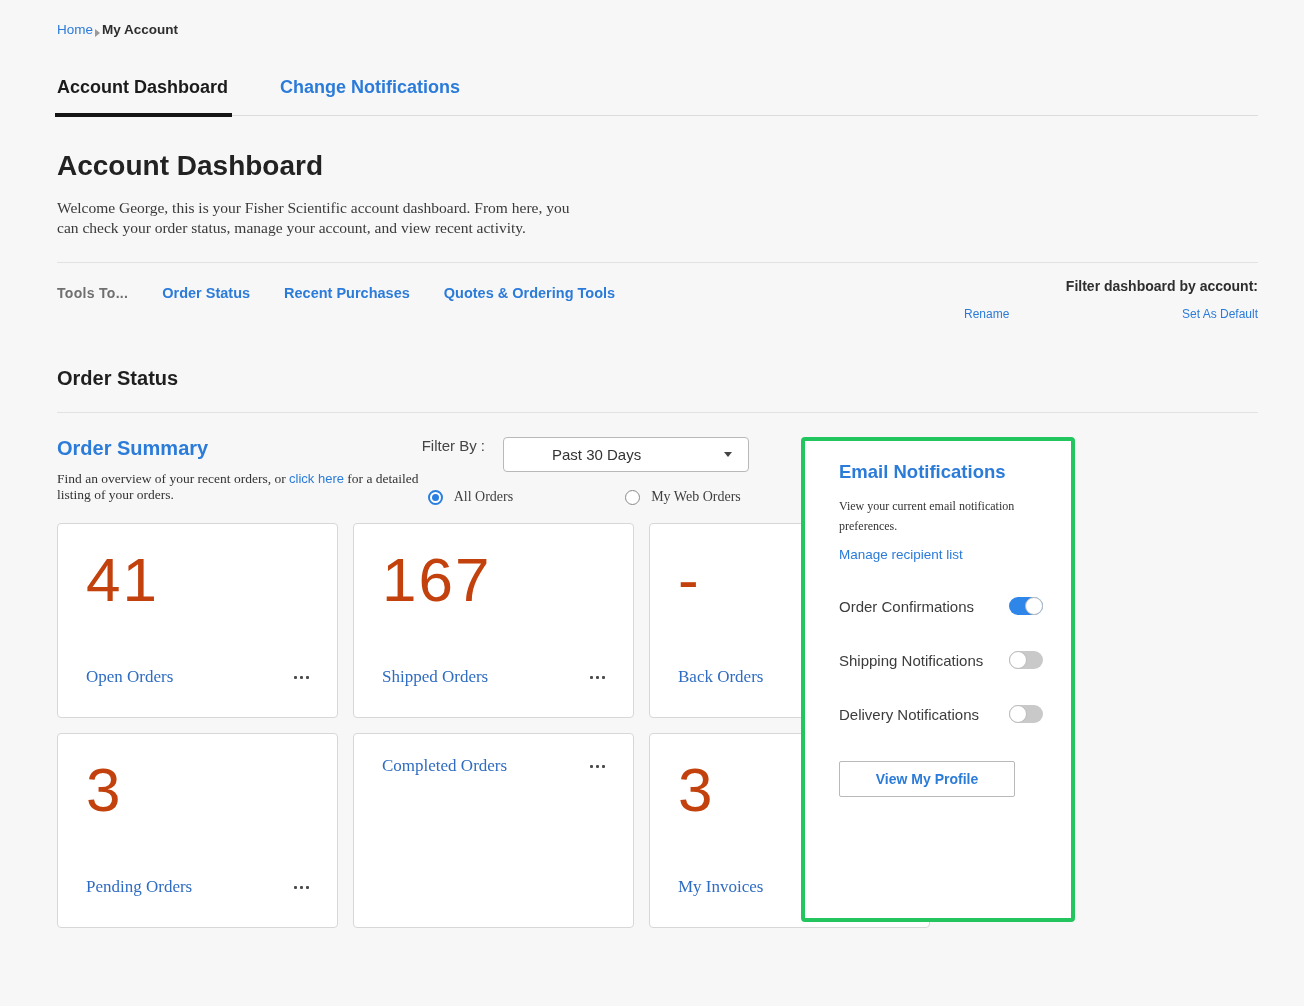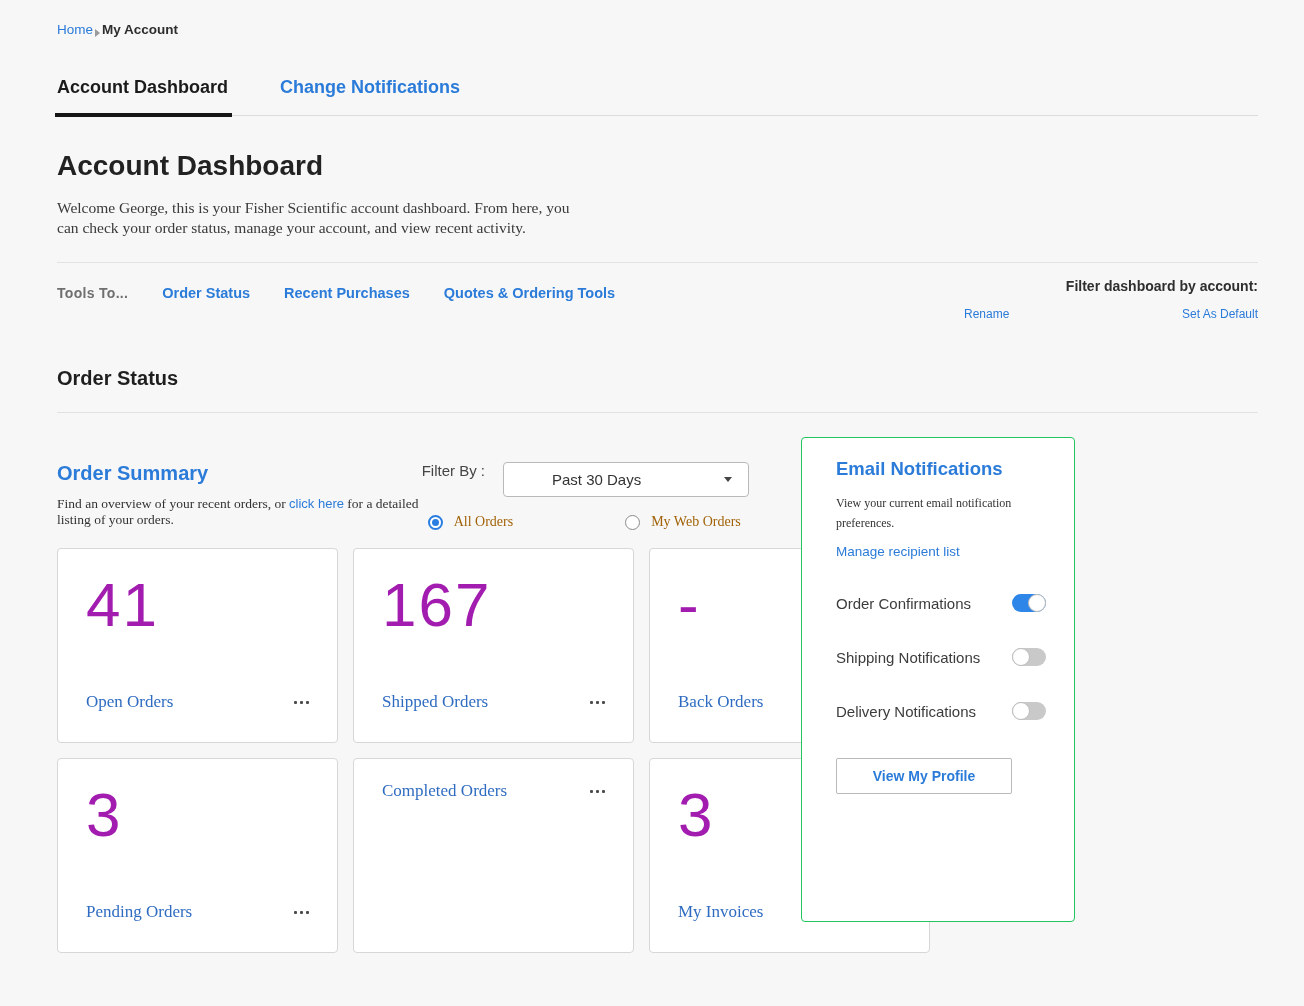--- a/index.html
+++ b/index.html
@@ -41,52 +41,52 @@
   .af-value { font-size:10.5px; font-weight:700; color:#3a3a3a; letter-spacing:.4px; overflow:hidden; white-space:nowrap; }
   .caret-down { width:0; height:0; border-left:4.5px solid transparent; border-right:4.5px solid transparent; border-top:5px solid #444; flex:0 0 auto; }
   .af-links { margin-top:13px; display:flex; justify-content:space-between; }
   .af-links a { font-size:12px; color:#2b7bd9; text-decoration:none; cursor:pointer; }
 
   
   .section-title { margin:46px 0 0; font-size:20px; font-weight:700; color:#1f1f1f; }
   .divider2 { border:none; border-top:1px solid #e2e2e2; margin:22px 0 0; }
 
   .main-row { margin-top:24px; display:flex; align-items:flex-start; }
-  .left-col { width:692px; margin-right:52px;margin-top:25px; }
+  .left-col { width:692px; margin-right:52px; }
 
   .summary-header { display:flex; justify-content:space-between; align-items:flex-start; min-height:86px; }
   .summary-title { margin:0; font-size:20px; font-weight:700; color:#2b7bd9; }
   .summary-desc { margin:11px 0 0; font-family:"Liberation Serif", serif; font-size:13.5px; color:#333; }
   .summary-desc .inline-link { font-family:"Liberation Sans", sans-serif; font-size:13px; color:#2b7bd9; text-decoration:none; cursor:pointer; }
 
   .filter-by { width:346px; }
   .fb-row { display:flex; align-items:flex-start; }
   .fb-label { font-size:15px; color:#454545; margin-right:18px; white-space:nowrap; }
   .fb-select { width:246px; height:35px; background:#fff; border:1px solid #b9b9b9; border-radius:4px; display:flex; align-items:center; justify-content:space-between; padding:0 16px 0 48px; cursor:pointer; }
   .fb-value { font-size:15px; color:#333; }
   .fb-radios { margin-top:17px; display:flex; align-items:center; }
   .radio-item { display:flex; align-items:center; gap:11px; cursor:pointer; }
   .radio-item.first { margin-left:6px; }
   .radio-item.second { margin-left:112px; }
   .radio-outer { width:15px; height:15px; border-radius:50%; background:#fff; border:1px solid #8a8a8a; position:relative; flex:0 0 auto; }
   .radio-outer.checked { border:2px solid #2a7de1; }
   .radio-outer.checked::after { content:""; position:absolute; left:2px; top:2px; width:7px; height:7px; border-radius:50%; background:#2a7de1; }
-  .radio-label { font-family:"Liberation Serif", serif; font-size:14px; color:#a16207; }
+  .radio-label { font-family:"Liberation Serif", serif; font-size:14px; color:#404040; }
 
   
   .cards-grid { display:grid; grid-template-columns:repeat(3,281px); gap:15px; }
   .card { height:195px; background:#fff; border:1px solid #d7d7d7; border-radius:4px; padding:22px 26px 30px 28px; display:flex; flex-direction:column; justify-content:space-between; }
-  .card-value { font-size:62px; font-weight:300; color:#a21caf; line-height:68px; letter-spacing:2px; }
+  .card-value { font-size:62px; font-weight:300; color:#c2410c; line-height:68px; letter-spacing:2px; }
   .card-bottom { display:flex; justify-content:space-between; align-items:center; }
   .card-label { font-family:"Liberation Serif", serif; font-size:17px; color:#2f6cc1; text-decoration:none; cursor:pointer; }
   .dots { display:flex; gap:3px; cursor:pointer; padding:4px 2px; }
   .dots i { width:3px; height:3px; background:#4c4c4c; border-radius:1px; display:block; }
 
   
-  .email-panel { width:274px; min-height:485px; background:#fff; border:1px solid #22c55e; border-radius:4px; padding:20px 28px 0 34px; }
+  .email-panel { width:274px; min-height:485px; background:#fff; border:4px solid #22c55e; border-radius:4px; padding:20px 28px 0 34px; }
   .ep-title { margin:0; font-size:18.5px; font-weight:700; color:#2b7bd9; }
   .ep-desc { margin:13px 0 8px; font-family:"Liberation Serif", serif; font-size:12px; line-height:20px; color:#333; }
   .ep-link { display:inline-block; margin-top:3px; font-size:13.5px; color:#2b7bd9; text-decoration:none; cursor:pointer; }
   .toggles { margin-top:34px; }
   .toggle-row { display:flex; justify-content:space-between; align-items:center; }
   .toggle-row + .toggle-row { margin-top:36px; }
   .toggle-label { font-size:15px; color:#3c3c3c; }
   .toggle { width:34px; height:18px; border-radius:9px; position:relative; cursor:pointer; flex:0 0 auto; }
   .toggle.on { background:#2e87e8; }
   .toggle.off { background:#c9c9c9; }

